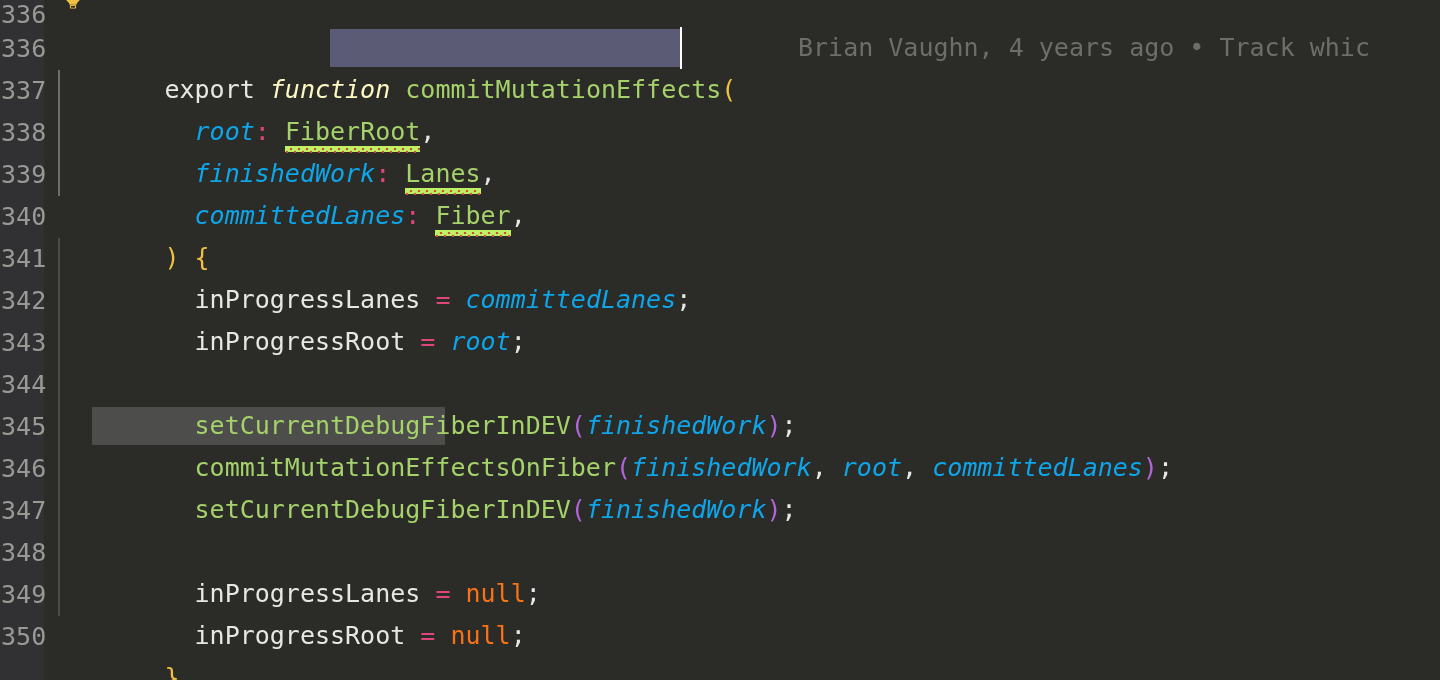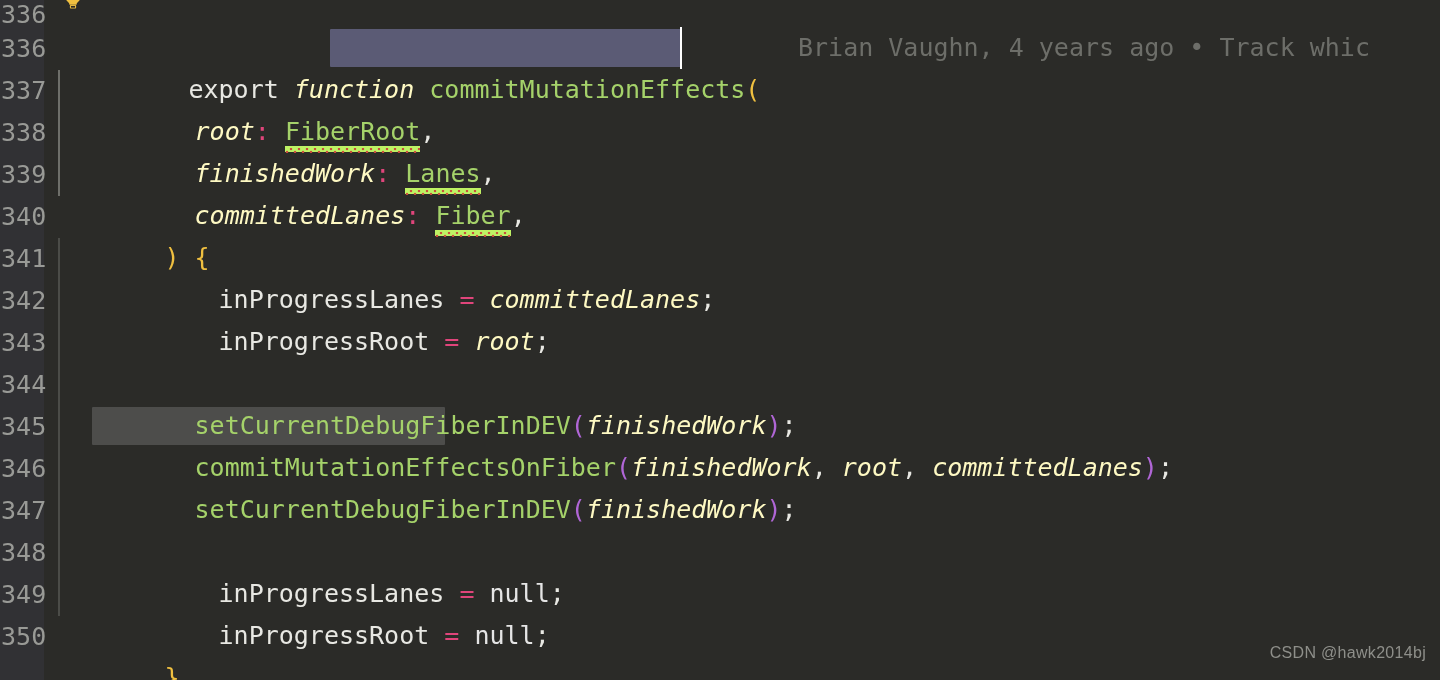--- a/index.html
+++ b/index.html
@@ -76,26 +76,26 @@
   }
 
   
   .indent-guide {
     position: absolute;
     width: 2px;
     z-index: 2;
   }
 
   
-  .t-plain   { color: #e8e8e3; margin-left: 24px; }
+  .t-plain   { color: #e8e8e3; }
   .t-kw      { color: #fef9c3; font-style: italic; }
-  .t-kw2     { color: #e5e5e5; }
+  .t-kw2     { color: #f97316; }
   .t-fn      { color: #a5d26a; }
   .t-type    { color: #a5d26a; }
-  .t-param   { color: #fef9c3; font-style: italic; }
+  .t-param   { color: #0ea5e9; font-style: italic; }
   .t-op      { color: #e0457b; }
   .t-colon   { color: #e0457b; }
   .t-brace   { color: #f0c040; }
   .t-paren   { color: #b066d6; }
   .t-punc    { color: #e8e8e3; }
 
   
   .squiggle {
     position: relative;
     text-decoration: none;
@@ -250,17 +250,14 @@
     <div class="line" style="top:615px;">
       <span class="code-text">  <span class="t-brace">}</span></span>
     </div>
 
   </div>
 
   <div id="blame" style="left:798px; top:27px; width:642px;">
     <span>Brian Vaughn, 4 years ago • Track whic</span>
   </div>
 
-  <div id="watermark">
-    <span>CSDN @hawk2014bj</span>
-  </div>
 
 </div>
 
 </body></html>

